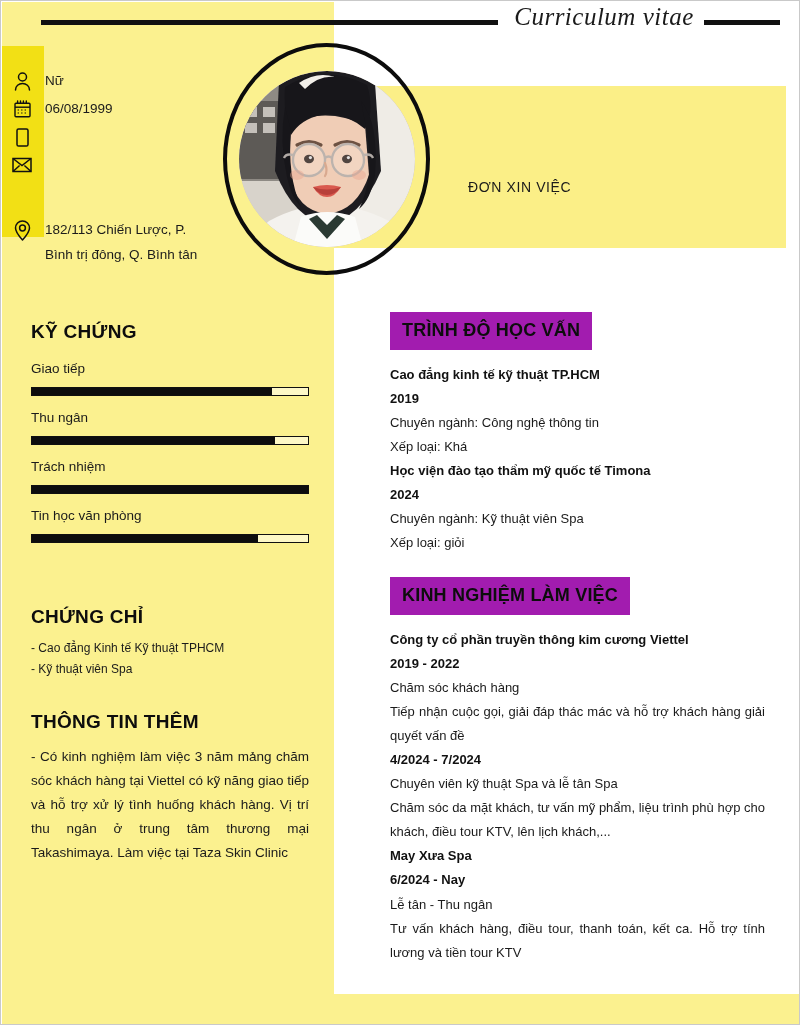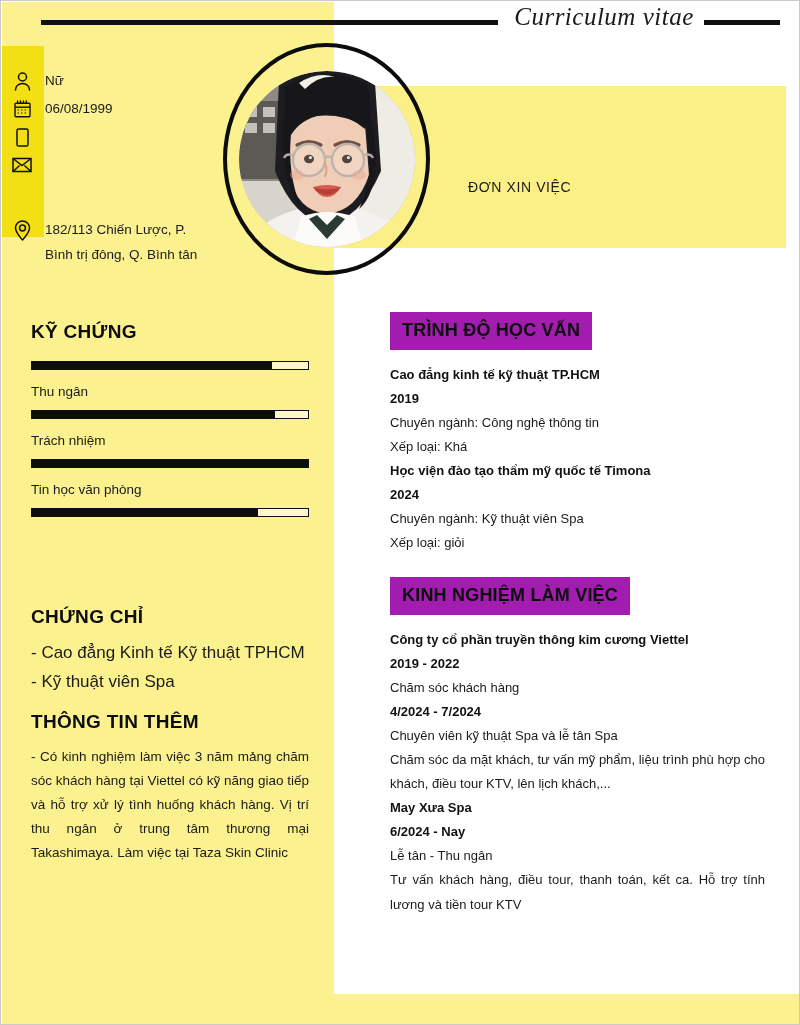--- a/index.html
+++ b/index.html
@@ -202,21 +202,21 @@
   }
   .skill-fill {
     position: absolute;
     left: 0;
     top: 0;
     height: 100%;
     background: #0d0d0d;
   }
 
   .cert-line {
-    font-size: 17px;
+    font-size: 12px;
     color: #1b1b1b;
     line-height: 1.72;
   }
 
   .extra-text {
     font-size: 13.5px;
     color: #1b1b1b;
     line-height: 1.78;
     text-align: justify;
   }
@@ -372,20 +372,21 @@
     </div>
   </div>
 
   <div class="name-banner"></div>
   <div class="name-sub">ĐƠN XIN VIỆC</div>
 
   <div class="sb-section" style="top:320px;">
     <div class="sb-heading">KỸ CHỨNG</div>
 
     <div class="skill-item">
+      <div class="skill-label">Giao tiếp</div>
       <div class="skill-track">
         <div class="skill-fill" style="width: 87%;"></div>
       </div>
     </div>
 
     <div class="skill-item">
       <div class="skill-label">Thu ngân</div>
       <div class="skill-track">
         <div class="skill-fill" style="width: 88%;"></div>
       </div>
@@ -435,20 +436,21 @@
 
   <div class="rc-section" style="top:576px;">
     <div class="rc-heading-wrap">
       <span class="rc-heading">KINH NGHIỆM LÀM VIỆC</span>
     </div>
     <div class="rc-body">
 
       <div class="rc-strong">Công ty cổ phần truyền thông kim cương Viettel</div>
       <div class="rc-strong">2019 - 2022</div>
       <div class="rc-normal">Chăm sóc khách hàng</div>
+      <div class="rc-justify">Tiếp nhận cuộc gọi, giải đáp thác mác và hỗ trợ khách hàng giải quyết vấn đề</div>
 
       <div class="rc-strong">4/2024 - 7/2024</div>
       <div class="rc-normal">Chuyên viên kỹ thuật Spa và lễ tân Spa</div>
       <div class="rc-justify">Chăm sóc da mặt khách, tư vấn mỹ phẩm, liệu trình phù hợp cho khách, điều tour KTV, lên lịch khách,...</div>
 
       <div class="rc-strong">May Xưa Spa</div>
       <div class="rc-strong">6/2024 - Nay</div>
       <div class="rc-normal">Lễ tân - Thu ngân</div>
       <div class="rc-justify">Tư vấn khách hàng, điều tour, thanh toán, kết ca. Hỗ trợ tính lương và tiền tour KTV</div>
     </div>

